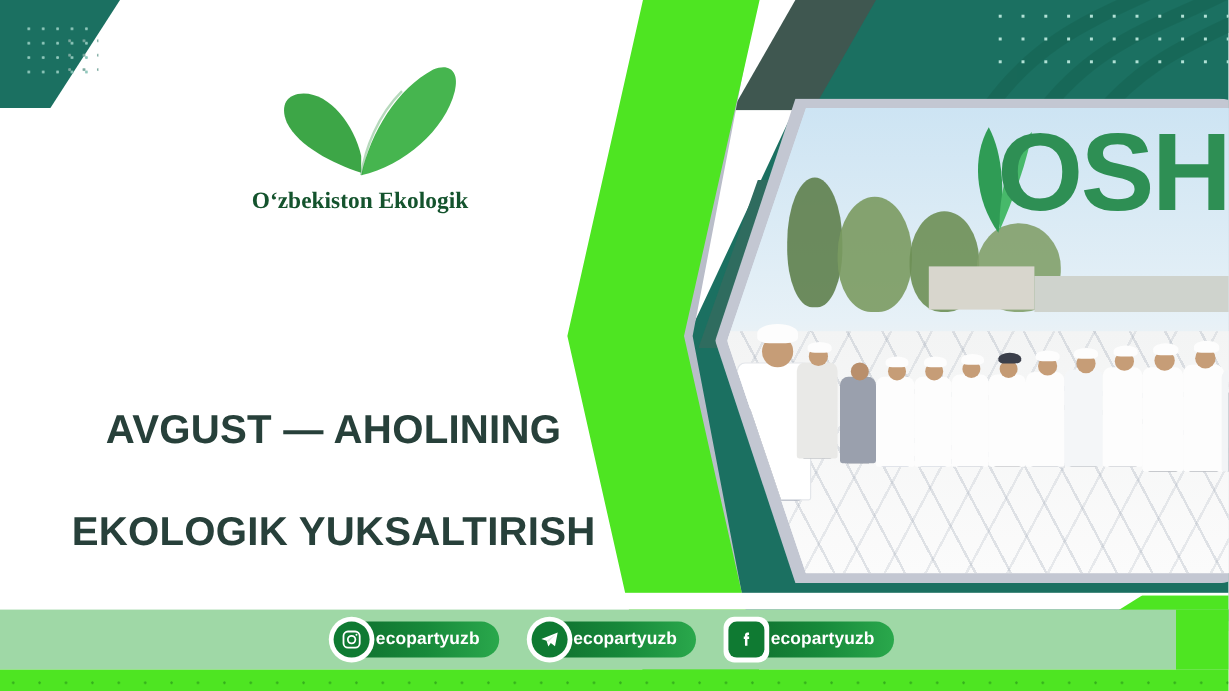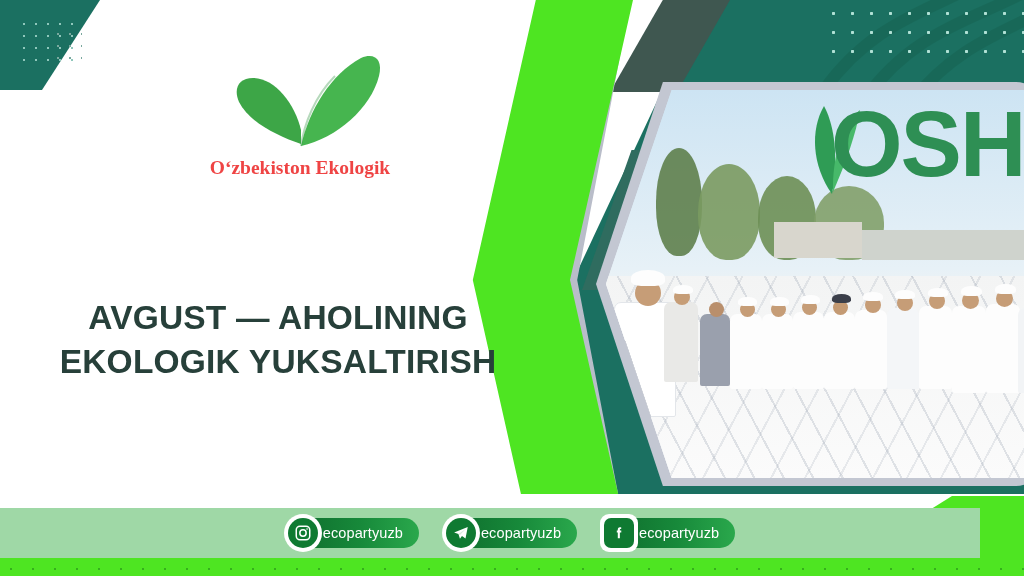--- a/index.html
+++ b/index.html
@@ -162,39 +162,39 @@
     font-weight: bold;
     color: #2A5FA8;
     line-height: .96;
     letter-spacing: 1px;
     margin-top: -6px;
   }
   .logo-sub {
     font-family: "Liberation Serif", serif;
     font-size: 19.5px;
     font-weight: bold;
-    color: #ef4444;
+    color: #14532d;
     line-height: 1.22;
     margin-top: 6px;
   }
 
   
   .headline {
     position: absolute;
     top: 296px; left: 0;
     width: 556px;
     text-align: center;
     color: #27403A;
     font-family: "Liberation Sans", sans-serif;
     font-weight: bold;
     font-size: 33.5px;
     line-height: 1.32;
     letter-spacing: .2px;
   }
-  .headline div { white-space: nowrap; }
+  .headline div { white-space: nowrap; margin-top: 41px; }
 
   
   .footer-band {
     position: absolute;
     left: 0; bottom: 18px;
     width: 1024px; height: 50px;
     background: #9FD8A6;
   }
   .footer-bright {
     position: absolute;
@@ -236,21 +236,21 @@
   .social-pill {
     position: relative;
     display: flex;
     align-items: center;
     height: 30px;
     padding: 0 16px 0 34px;
     border-radius: 15px;
     background: linear-gradient(90deg,#0e6b2c 0%, #17893a 55%, #2aa84c 100%);
     color: #ffffff;
     font-size: 14.5px;
-    font-weight: normal;
+    font-weight: bold;
     font-family: "Liberation Sans", sans-serif;
     letter-spacing: .1px;
     white-space: nowrap;
   }
   .social-badge {
     position: absolute;
     left: -5px; top: -4px;
     width: 38px; height: 38px;
     border-radius: 50%;
     background: #ffffff;

